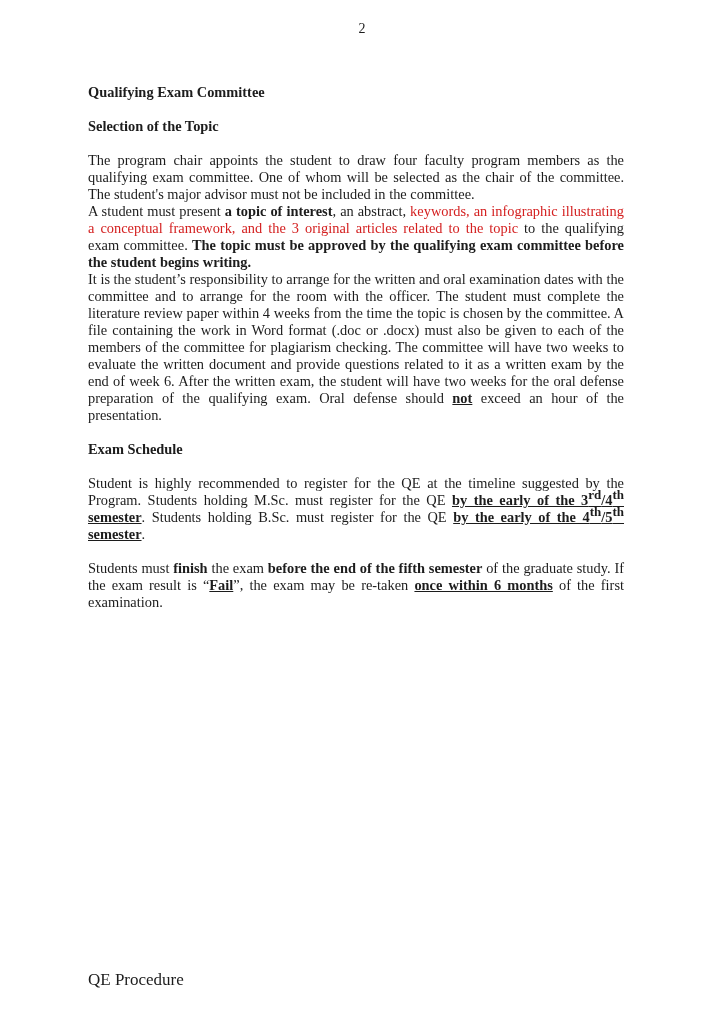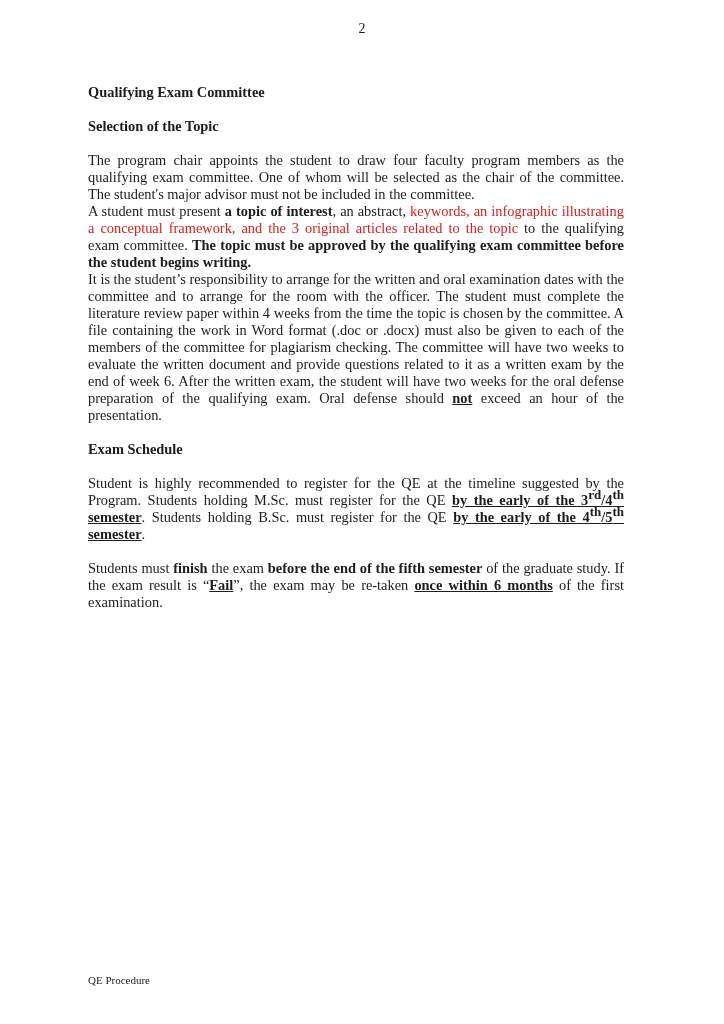--- a/index.html
+++ b/index.html
@@ -50,21 +50,21 @@
   .u   { text-decoration: underline; }
   sup, .sup {
     font-size: 13px;
     line-height: 0;
     vertical-align: super;
   }
   .footer {
     position: absolute;
     left: 88px;
     top: 972px;
-    font-size: 11px;
+    font-size: 17px;
     line-height: 16px;
   }
 </style>
 </head>
 <body>
 
 <div class="page">
   <div class="page-number">2</div>
 
   <div class="doc-content" id="doc-content">

